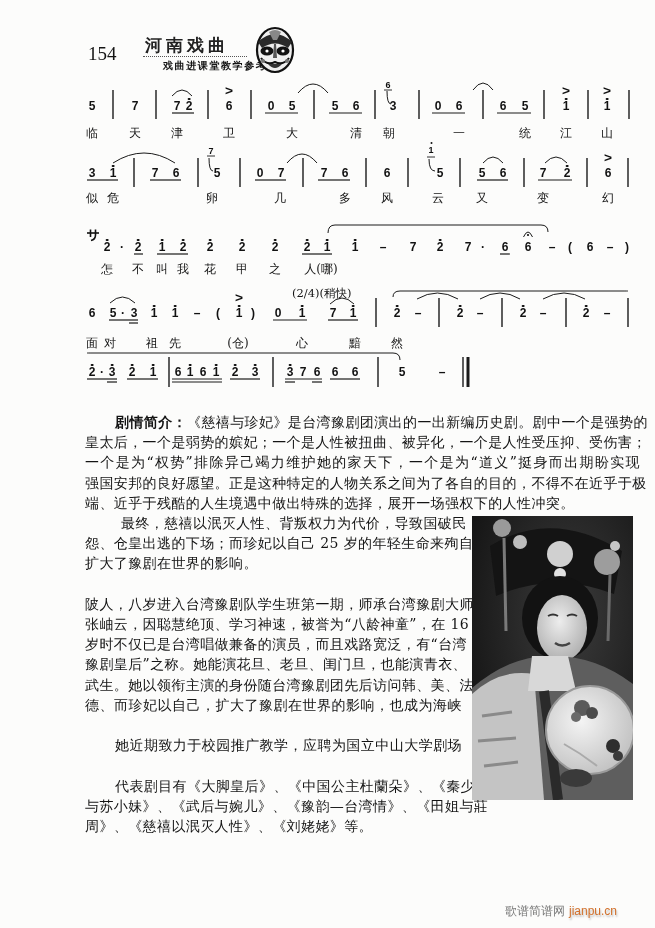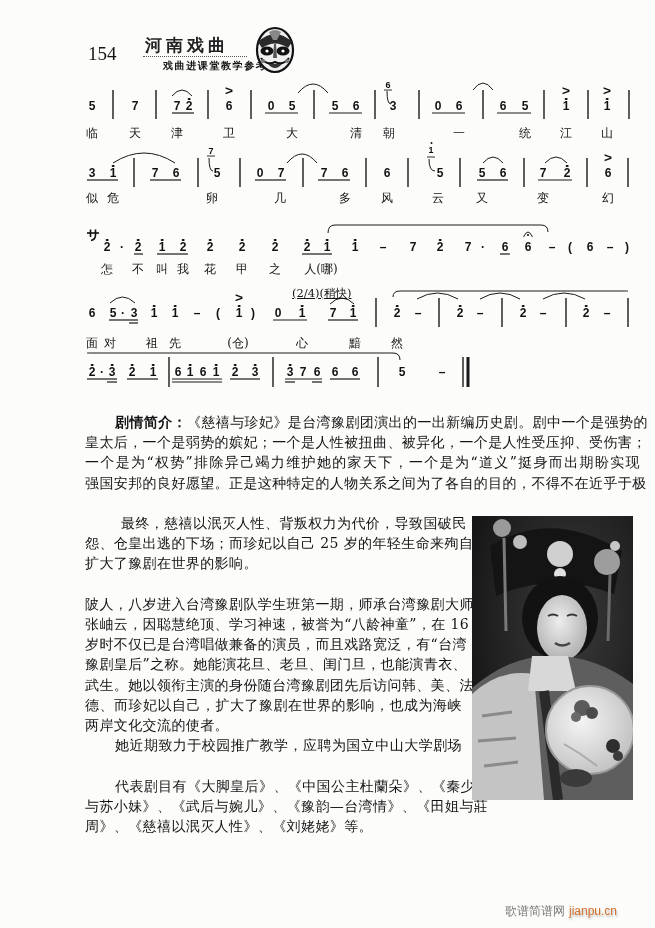--- a/index.html
+++ b/index.html
@@ -23,21 +23,21 @@
   #score-svg .slur { stroke:#1a1a1a; stroke-width:1; fill:none; }
   .note { position:absolute; font-family:"Liberation Sans", sans-serif; font-weight:bold; font-size:12px;
           line-height:16px; height:16px; transform:translateX(-50%); white-space:nowrap; color:#111; }
   .note.hi::before { content:""; position:absolute; left:50%; top:-0.5px; width:2.4px; height:2.4px;
           margin-left:-1.2px; border-radius:50%; background:#111; }
   .note.grace { font-size:9px; line-height:12px; height:12px; }
   .note.grace.hi::before { top:-2px; width:2px; height:2px; margin-left:-1px; }
   .accent { position:absolute; font-family:"Liberation Sans", sans-serif; font-weight:bold; font-size:12px;
             line-height:12px; transform:translateX(-50%) scaleX(1.15); color:#111; }
   .lyric { position:absolute; font-size:12px; line-height:16px; transform:translateX(-50%); white-space:nowrap; }
-  .tempo { left:292px; top:286px; font-size:11.5px; line-height:14px; white-space:nowrap;text-decoration:underline; }
+  .tempo { left:292px; top:286px; font-size:11.5px; line-height:14px; white-space:nowrap; }
   .sanban { left:86px; top:227px; }
 
   
   .tline { position:absolute; left:85px; height:20px; line-height:20px; font-size:14px; white-space:nowrap;
            text-align:justify; text-align-last:justify; letter-spacing:0.4px; box-sizing:border-box; }
   .tline.full { width:555px; }
   .tline.narrow { width:377px; }
   .tline.ind { padding-left:30px; }
   .tline.ind2 { padding-left:36px; }
   .tline.last { text-align-last:left; }
@@ -311,32 +311,32 @@
       <path d="M4.5 1.5 L4.5 9" stroke="#111" stroke-width="1.6"></path>
       <path d="M9.5 1.5 L9.5 7 Q9.5 11.5 5 12.5" stroke="#111" stroke-width="1.6" fill="none"></path>
     </svg>
   </div>
   <div class="abs tempo">(2/4)(稍快)</div>
 
   <div class="tline full ind" style="top:412px"><span class="b">剧情简介：</span><span>《慈禧与珍妃》是台湾豫剧团演出的一出新编历史剧。剧中一个是强势的</span></div>
   <div class="tline full" style="top:432.2px">皇太后，一个是弱势的嫔妃；一个是人性被扭曲、被异化，一个是人性受压抑、受伤害；</div>
   <div class="tline full" style="top:452.4px">一个是为“权势”排除异己竭力维护她的家天下，一个是为“道义”挺身而出期盼实现</div>
   <div class="tline full" style="top:472.6px">强国安邦的良好愿望。正是这种特定的人物关系之间为了各自的目的，不得不在近乎于极</div>
+  <div class="tline full last" style="top:492.8px">端、近乎于残酷的人生境遇中做出特殊的选择，展开一场强权下的人性冲突。</div>
 
   <div class="tline narrow ind2" style="top:513px">最终，慈禧以泯灭人性、背叛权力为代价，导致国破民</div>
   <div class="tline narrow" style="top:533.2px">怨、仓皇出逃的下场；而珍妃以自己 25 岁的年轻生命来殉自</div>
   <div class="tline narrow last" style="top:553.4px">扩大了豫剧在世界的影响。</div>
 
   <div class="tline narrow" style="top:593.8px">陂人，八岁进入台湾豫剧队学生班第一期，师承台湾豫剧大师</div>
   <div class="tline narrow" style="top:614px">张岫云，因聪慧绝顶、学习神速，被誉为“八龄神童”，在 16</div>
   <div class="tline narrow" style="top:634.2px">岁时不仅已是台湾唱做兼备的演员，而且戏路宽泛，有“台湾</div>
   <div class="tline narrow" style="top:654.4px">豫剧皇后”之称。她能演花旦、老旦、闺门旦，也能演青衣、</div>
   <div class="tline narrow" style="top:674.6px">武生。她以领衔主演的身份随台湾豫剧团先后访问韩、美、法、</div>
   <div class="tline narrow" style="top:694.8px">德、而珍妃以自己，扩大了豫剧在世界的影响，也成为海峡</div>
-  <div class="tline narrow last" style="top:715px">两岸文化交流的使者。</div>
 
   <div class="tline narrow ind" style="top:735.2px">她近期致力于校园推广教学，应聘为国立中山大学剧场</div>
 
   <div class="tline narrow ind" style="top:775.6px">代表剧目有《大脚皇后》、《中国公主杜蘭朵》、《秦少游</div>
   <div class="tline narrow" style="top:795.8px">与苏小妹》、《武后与婉儿》、《豫韵—台湾情》、《田姐与莊</div>
   <div class="tline narrow last" style="top:816px">周》、《慈禧以泯灭人性》、《刘姥姥》等。</div>
 
   <div class="abs photo">
     <svg width="161" height="284" viewBox="0 0 161 284">
       <defs>

